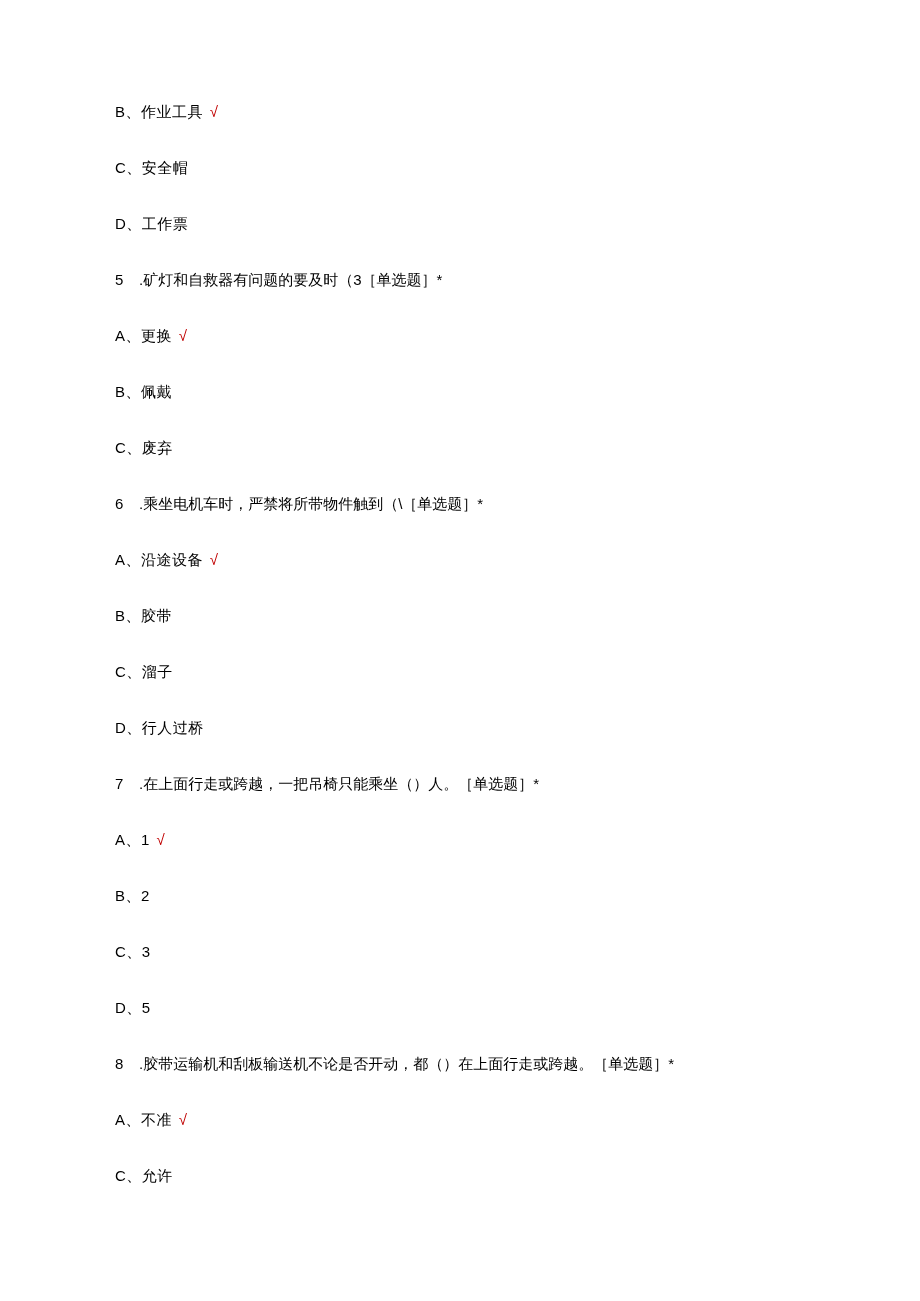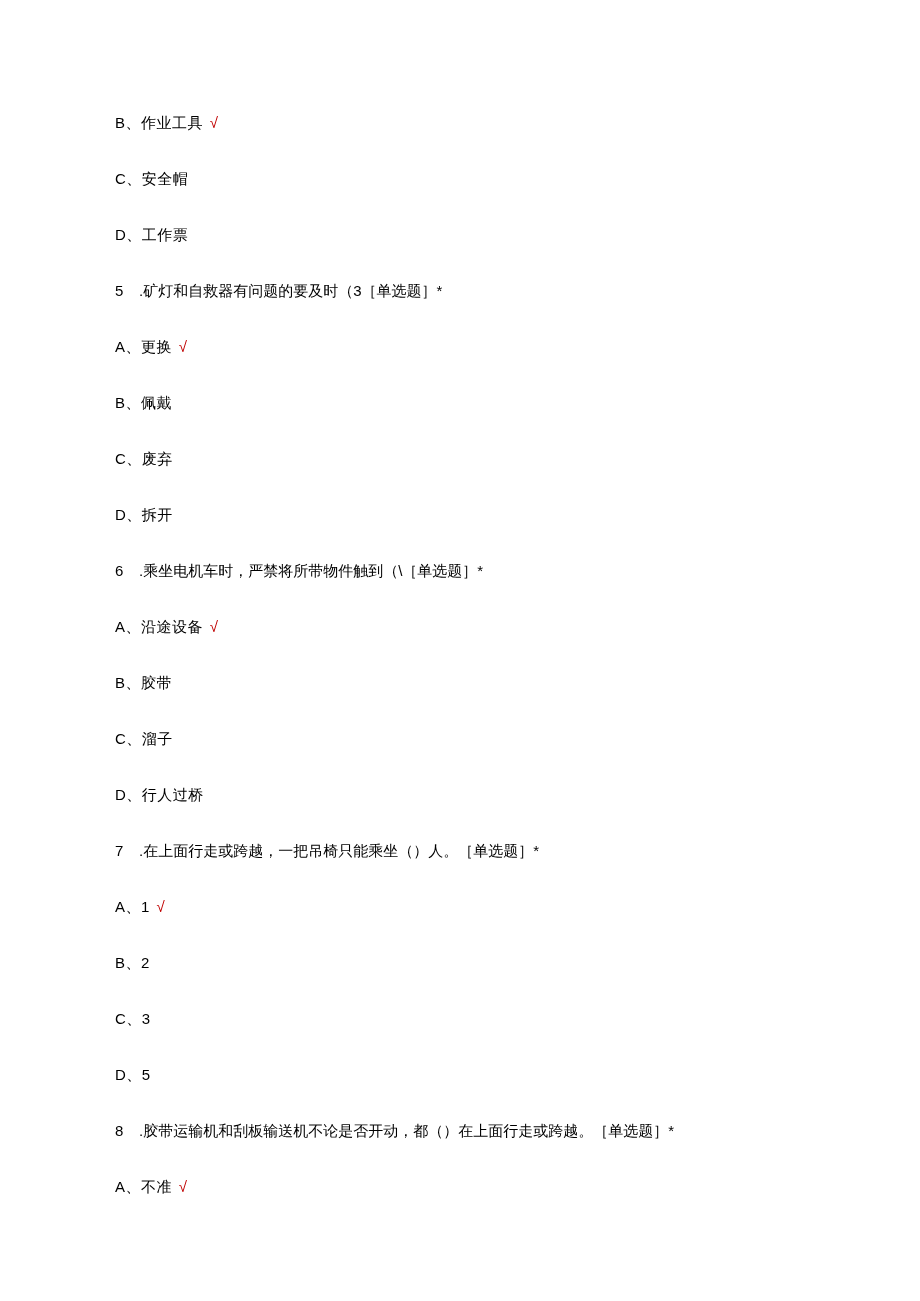--- a/index.html
+++ b/index.html
@@ -30,38 +30,36 @@
     }
     .qnum {
       width: 24px;
       flex-shrink: 0;
     }
     .qtext {
       flex: 1;
     }
     .option-row {
       margin-bottom: 32px;
-      margin-top: 11px;
     }
   </style>
 </head>
 <body>
 
 <div id="content">
     <div class="option-row line"><span>B、</span><span>作业工具</span><span class="check"> √</span></div>
     <div class="option-row line"><span>C、</span><span>安全帽</span></div>
     <div class="option-row line"><span>D、</span><span>工作票</span></div>
     <div class="question-row">
       <span class="qnum">5</span>
       <span class="qtext">.矿灯和自救器有问题的要及时（3［单选题］*</span>
     </div>
     <div class="option-row line"><span>A、</span><span>更换</span><span class="check"> √</span></div>
     <div class="option-row line"><span>B、</span><span>佩戴</span></div>
     <div class="option-row line"><span>C、</span><span>废弃</span></div>
-    <div class="option-row line"><span>D、</span><span>拆开</span></div>
     <div class="question-row">
       <span class="qnum">6</span>
       <span class="qtext">.乘坐电机车时，严禁将所带物件触到（\［单选题］*</span>
     </div>
     <div class="option-row line"><span>A、</span><span>沿途设备</span><span class="check"> √</span></div>
     <div class="option-row line"><span>B、</span><span>胶带</span></div>
     <div class="option-row line"><span>C、</span><span>溜子</span></div>
     <div class="option-row line"><span>D、</span><span>行人过桥</span></div>
     <div class="question-row">
       <span class="qnum">7</span>
@@ -69,13 +67,14 @@
     </div>
     <div class="option-row line"><span>A、</span><span>1</span><span class="check"> √</span></div>
     <div class="option-row line"><span>B、</span><span>2</span></div>
     <div class="option-row line"><span>C、</span><span>3</span></div>
     <div class="option-row line"><span>D、</span><span>5</span></div>
     <div class="question-row">
       <span class="qnum">8</span>
       <span class="qtext">.胶带运输机和刮板输送机不论是否开动，都（）在上面行走或跨越。［单选题］*</span>
     </div>
     <div class="option-row line"><span>A、</span><span>不准</span><span class="check"> √</span></div>
+    <div class="option-row line"><span>C、</span><span>允许</span></div>
   </div>
 
 </body></html>

